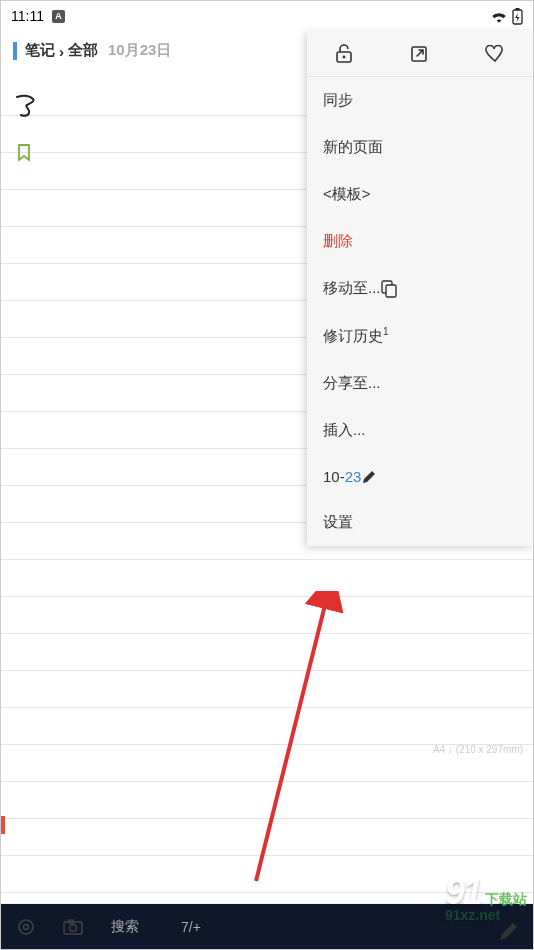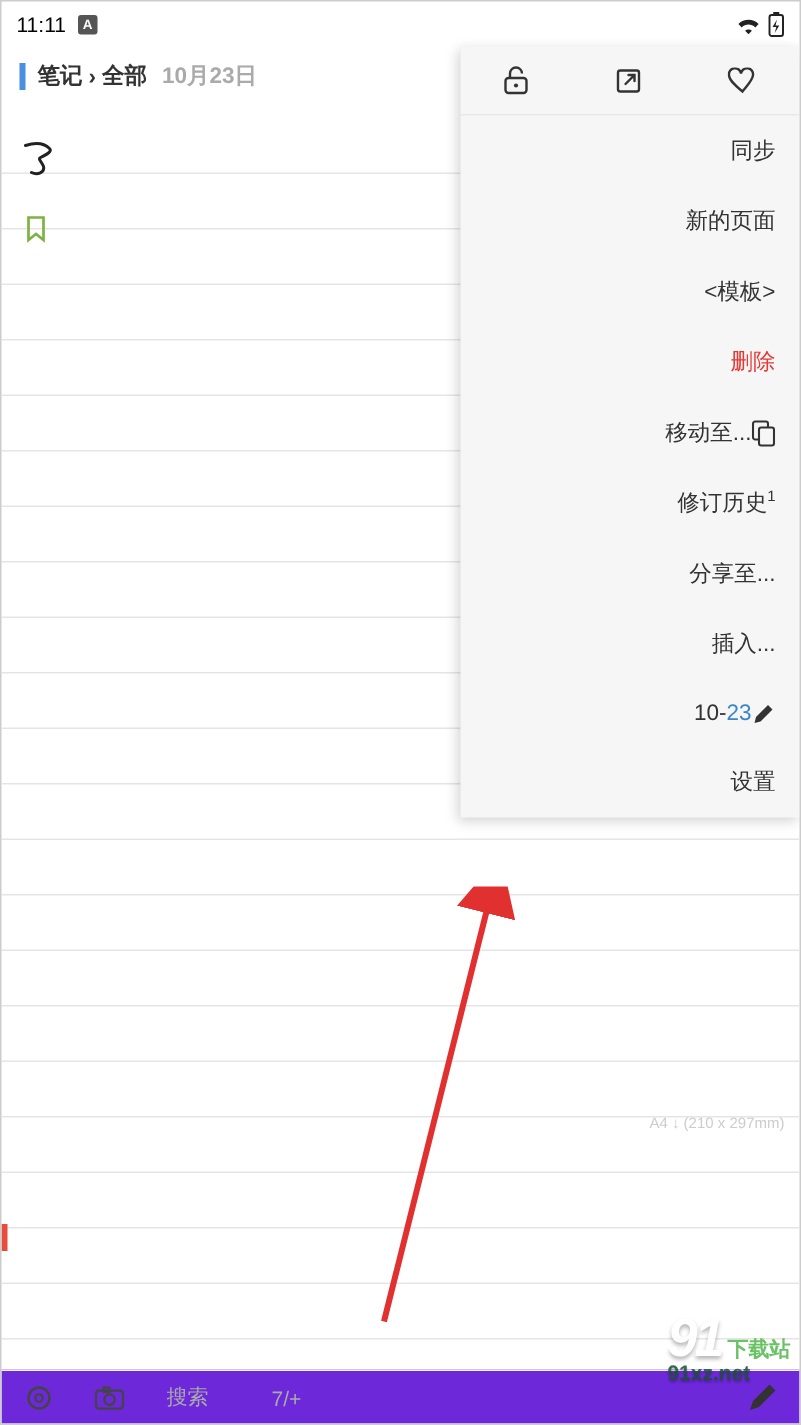--- a/index.html
+++ b/index.html
@@ -17,28 +17,28 @@
 
 .note-area { position: absolute; top: 78px; left: 0; right: 0; bottom: 30px; }
 .line { border-bottom: 1px solid #e5e5e5; height: 37px; }
 .handwriting { position: absolute; left: 14px; top: 14px; }
 .bookmark { position: absolute; left: 16px; top: 65px; color: #7cb342; }
 
 .page-size-info { position: absolute; right: 10px; top: 665px; font-size: 10px; color: #ccc; }
 
 .red-accent { position: absolute; left: 0; top: 815px; width: 4px; height: 18px; background: #e74c3c; }
 
-.bottom-bar { position: absolute; bottom: 0; left: 0; right: 0; height: 36px; display: flex; align-items: center; padding: 0 16px; gap: 28px; background: #6d28d9; border-top: 1px solid #efefef; }
+.bottom-bar { position: absolute; bottom: 0; left: 0; right: 0; height: 46px; display: flex; align-items: center; padding: 0 16px; gap: 28px; background: #0f172a; border-top: 1px solid #efefef; }
 .bottom-bar .search-text { color: #aaa; font-size: 14px; }
 .bottom-bar .page-count { color: #aaa; font-size: 14px; margin-left: 14px; }
 .pencil-right { position: absolute; right: 14px; bottom: 6px; }
 
 .popup-menu { position: absolute; top: 30px; right: 0; width: 226px; background: #f6f6f6; box-shadow: -2px 2px 8px rgba(0,0,0,0.18); display: flex; flex-direction: column; z-index: 10; }
 .popup-icons { display: flex; justify-content: space-around; align-items: center; height: 46px; border-bottom: 1px solid #e8e8e8; }
-.menu-item { padding: 14px 16px; font-size: 15px; color: #333; display: flex; align-items: center; justify-content: flex-end; cursor: pointer; }
+.menu-item { padding: 14px 16px; font-size: 15px; color: #333; display: flex; align-items: center; justify-content: flex-start; cursor: pointer; }
 .menu-item.delete { color: #e53935; }
 .menu-item .date-highlight { color: #3a87c8; }
 .menu-item sup { font-size: 10px; }
 .popup-icons > div { cursor: pointer; }
 
 .arrow { position: absolute; top: 590px; left: 235px; z-index: 5; pointer-events: none; }
 
 .watermark { position: absolute; right: 6px; bottom: 26px; opacity: 0.85; z-index: 20; pointer-events: none; }
 .watermark .wm-top { display: flex; align-items: baseline; }
 .watermark .wm-big { font-size: 36px; font-weight: 800; color: #fff; text-shadow: 0 2px 3px rgba(0,0,0,0.35); letter-spacing: -2px; font-style: italic; }

